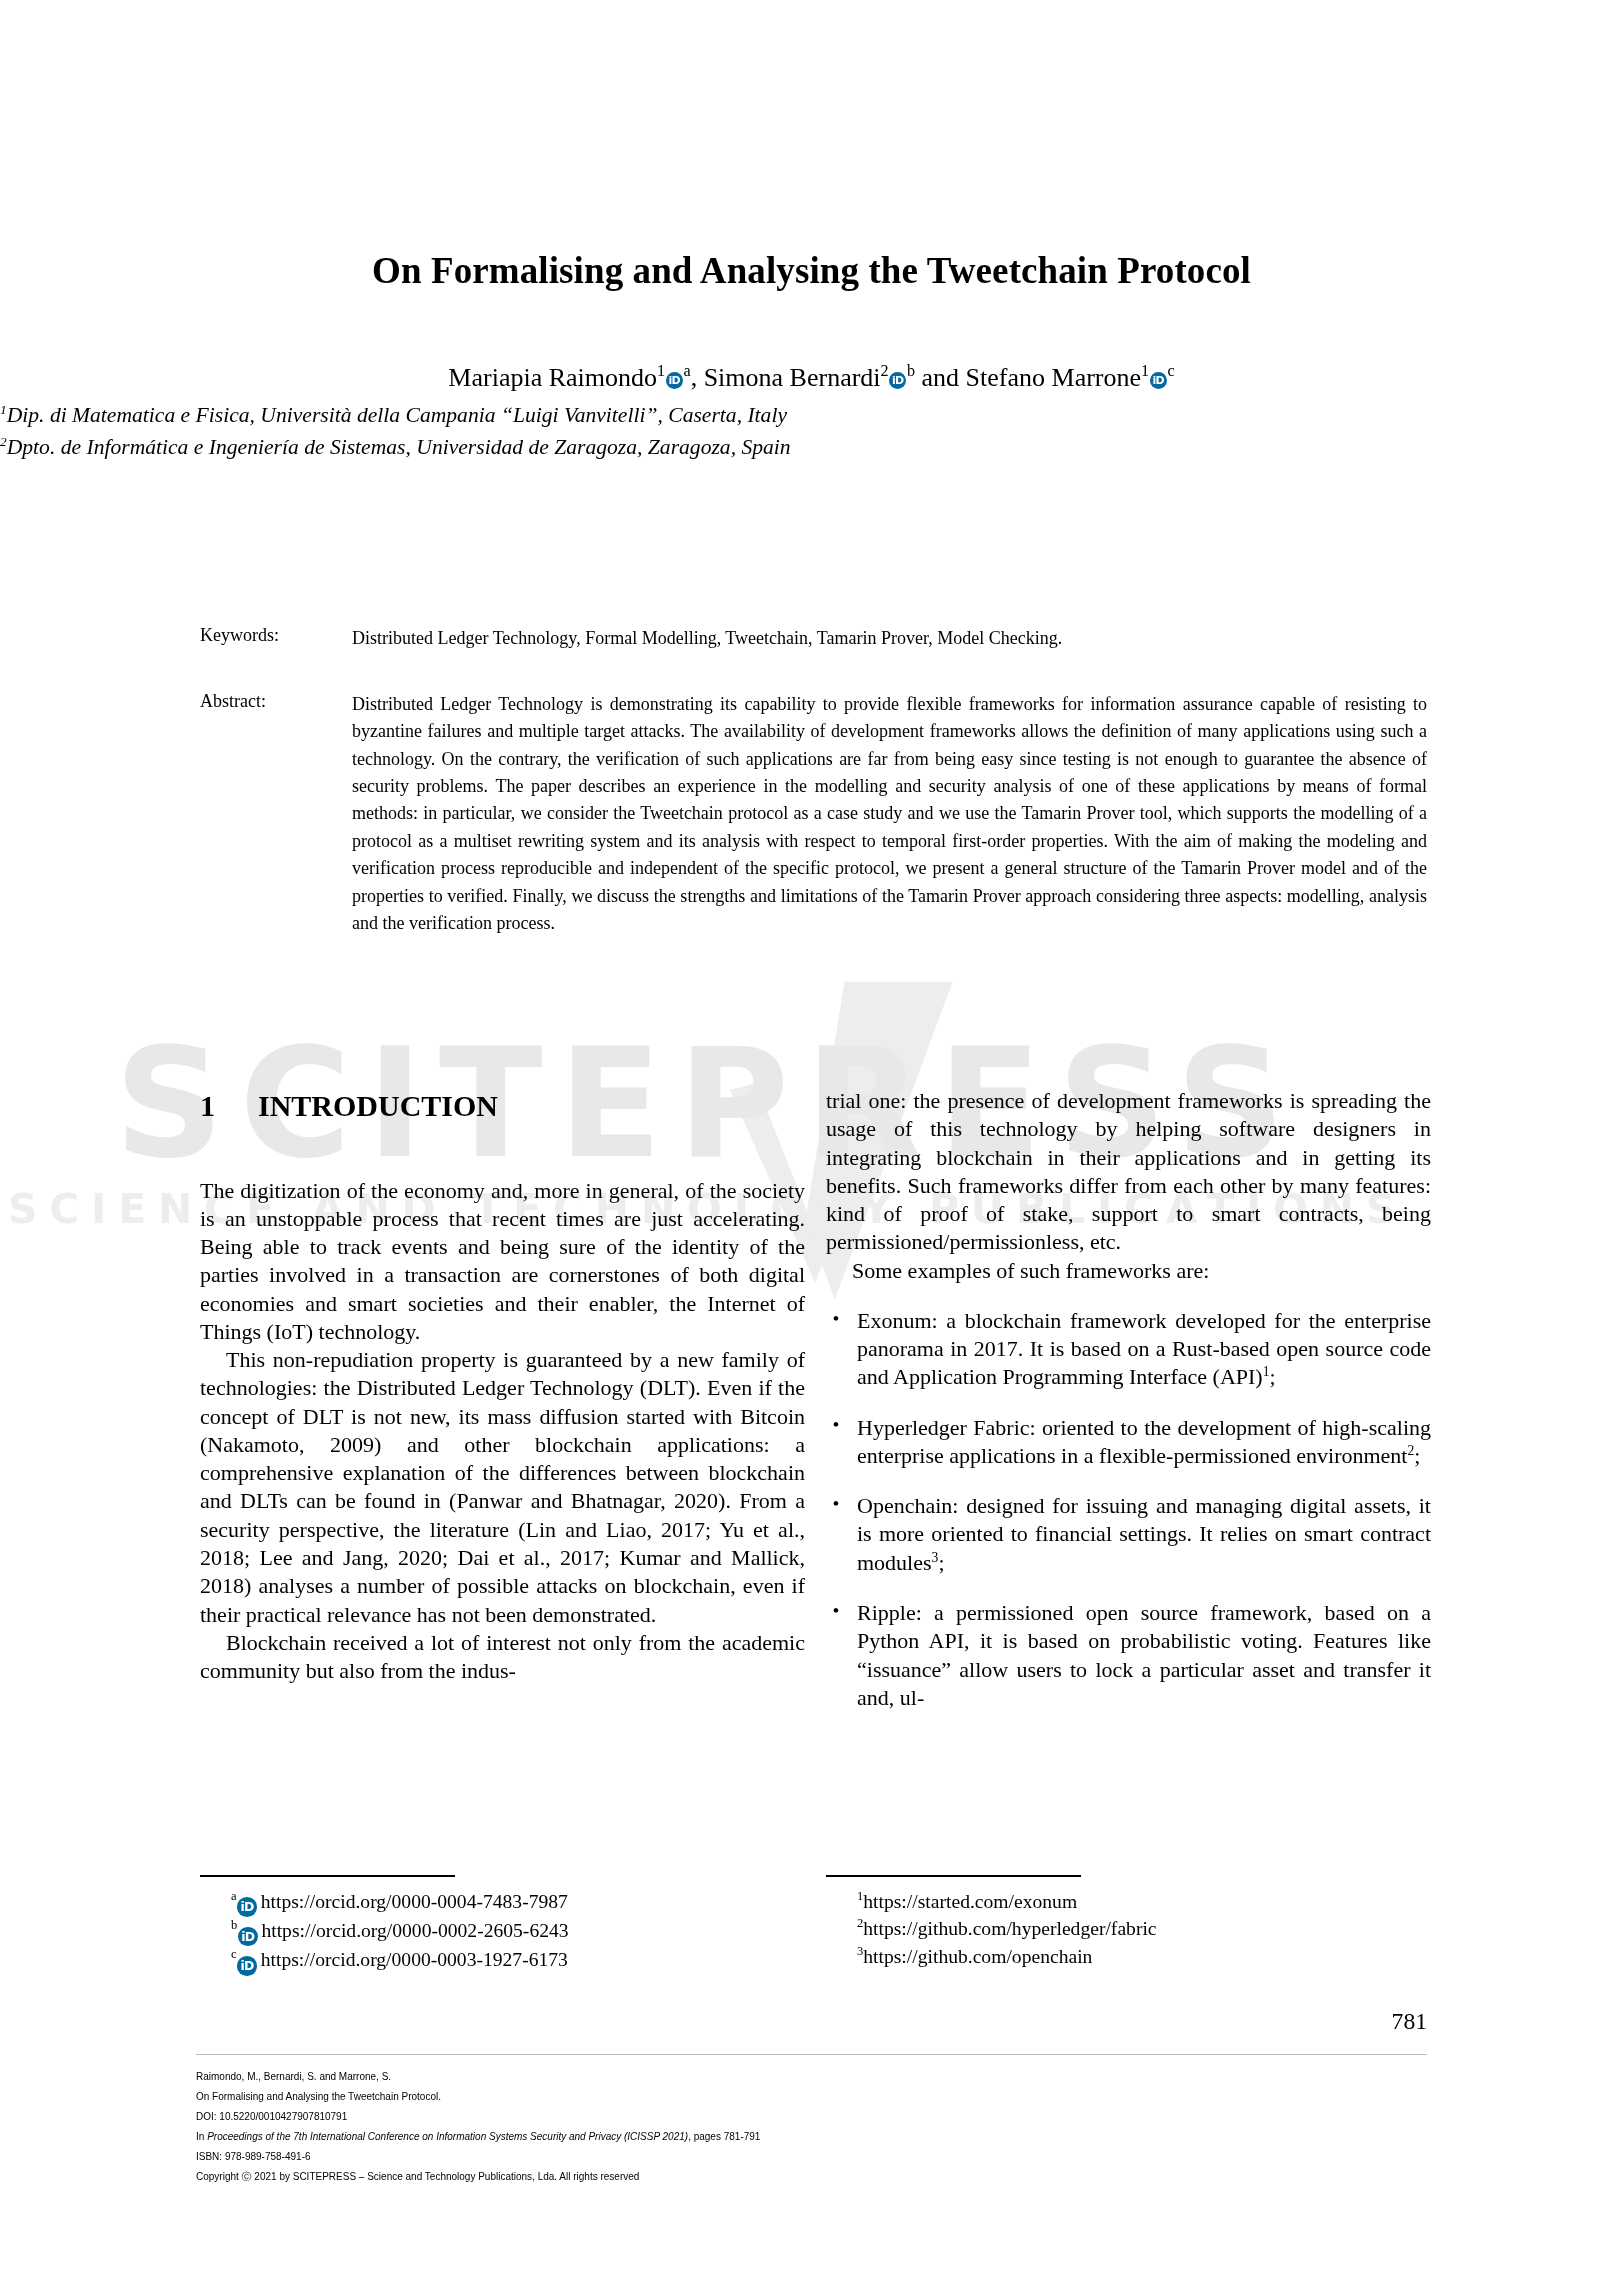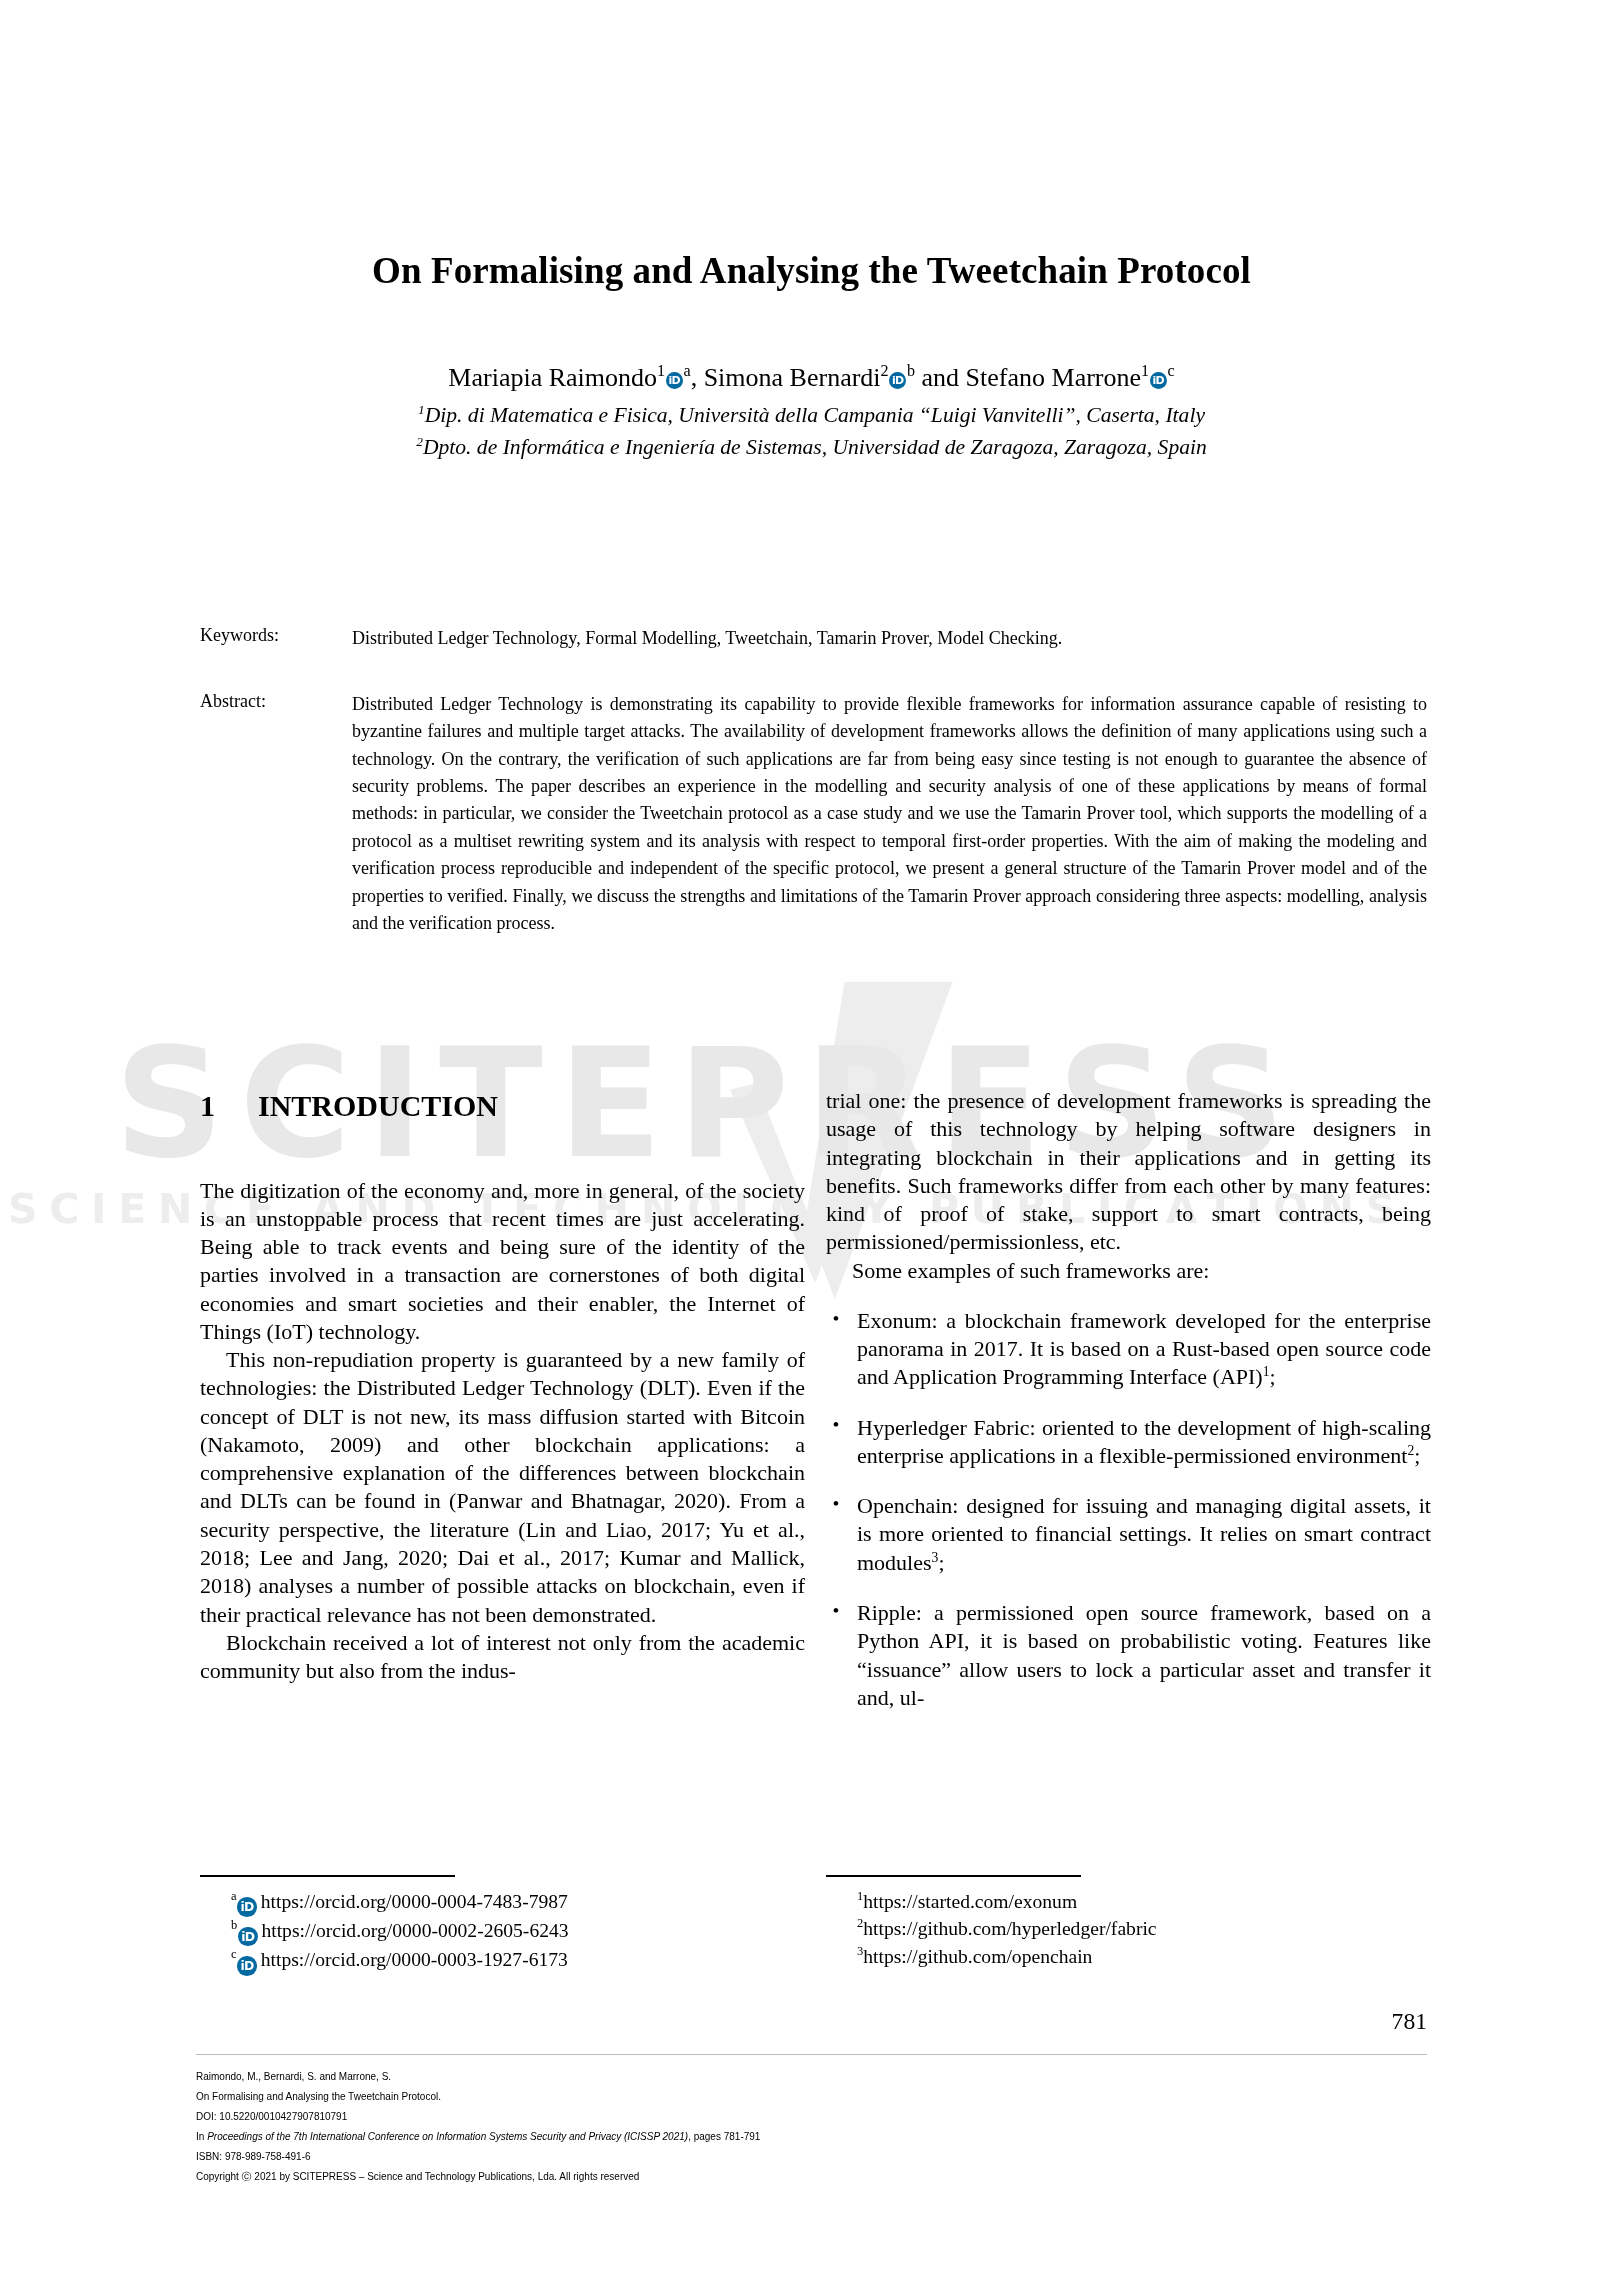--- a/index.html
+++ b/index.html
@@ -74,21 +74,20 @@
     left: 0; top: 363px;
     width: 1623px;
     text-align: center;
     font-size: 26px;
     z-index: 2;
   }
   .affil {
     position: absolute;
     left: 0;
     width: 1623px;
-    text-align: center;
     font-style: italic;
     font-size: 21.6px;
     z-index: 2;
   }
   .affil1 { top: 403px; }
   .affil2 { top: 435px; }
 
   sup { font-size: 0.62em; vertical-align: super; line-height: 0; }
 
   .orcid {

